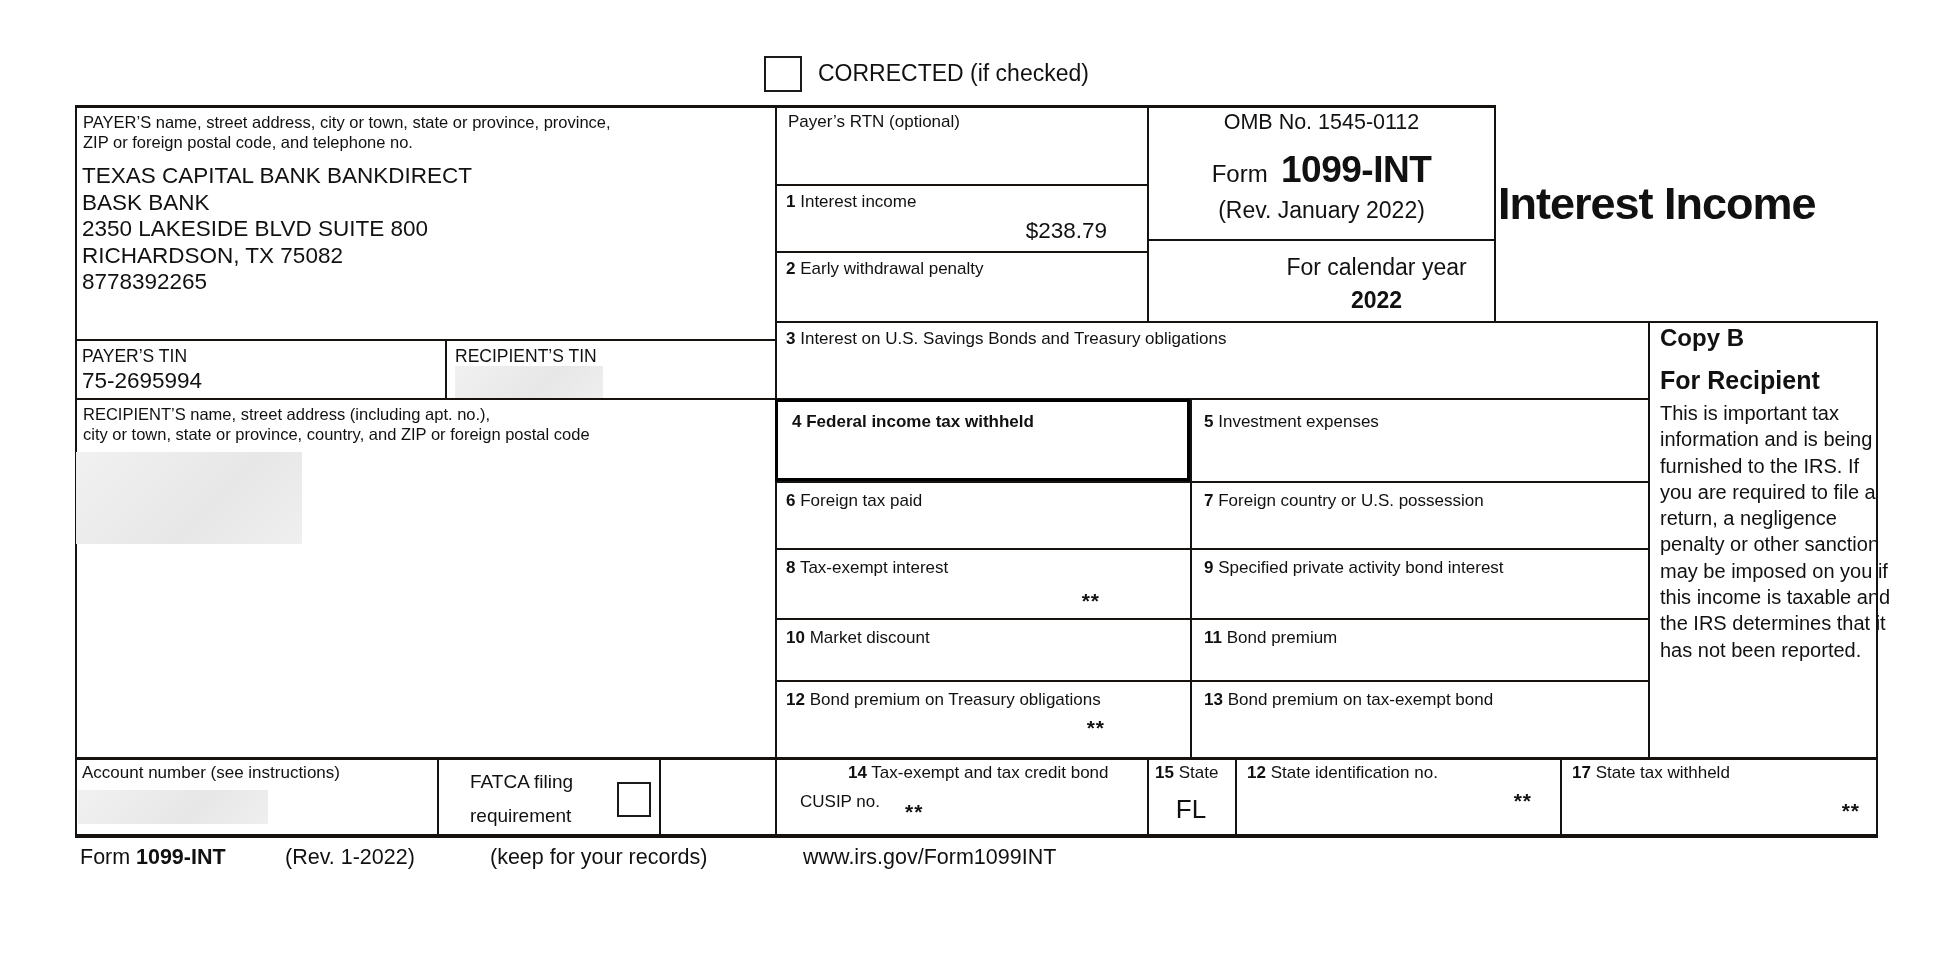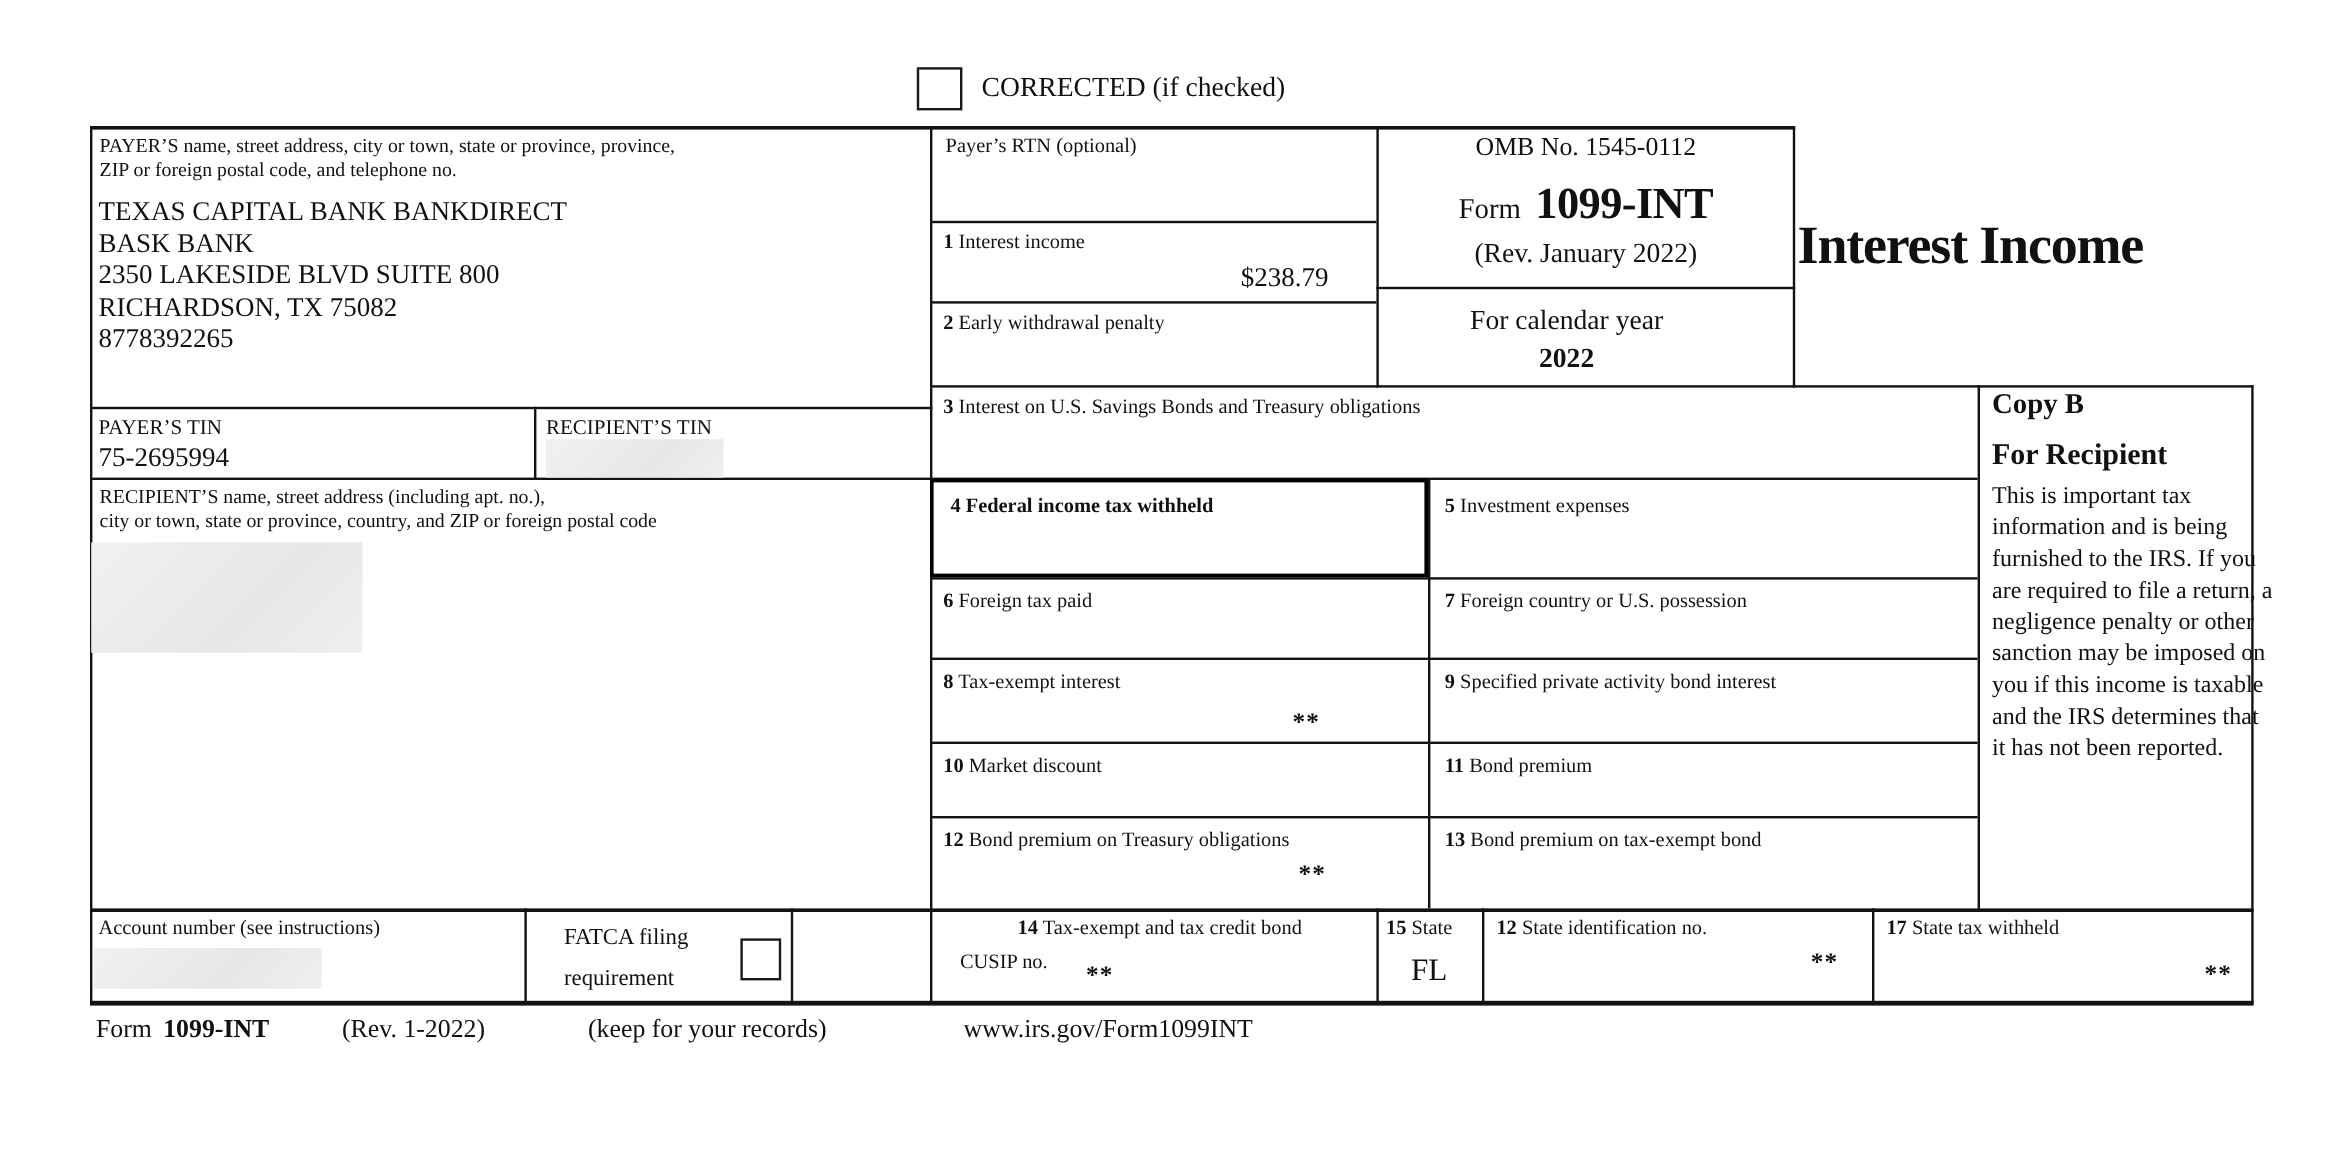--- a/index.html
+++ b/index.html
@@ -1,17 +1,17 @@
 <!DOCTYPE html>
 <html><head>
 <meta charset="utf-8">
 <style>
   html,body{margin:0;padding:0;background:#fff;}
   #page{position:relative;width:1942px;height:876px;background:#ffffff;overflow:hidden;
-        font-family:Liberation Serif, serif;color:#111;}
+        font-family:Liberation Sans, sans-serif;color:#111;}
   .abs{position:absolute;}
   .line{position:absolute;background:#151210;}
   .lbl{position:absolute;font-size:17px;line-height:20px;white-space:nowrap;}
   .lbl b{font-weight:bold;}
   .small-lbl{position:absolute;font-size:16.5px;line-height:20px;white-space:nowrap;}
   .value{position:absolute;font-size:22.5px;white-space:nowrap;}
   .stars{position:absolute;font-size:21px;font-weight:bold;letter-spacing:1px;}
   .redact{position:absolute;background:linear-gradient(135deg,#f1f1f1 0%,#e7e7e7 60%,#efefef 100%);}
   .checkbox{position:absolute;border:2px solid #1a1a1a;background:#fff;}
   .center{text-align:center;}
@@ -105,21 +105,21 @@
   <div class="lbl" style="left:1204px;top:690px;"><b>13</b> <span>Bond premium on tax-exempt bond</span></div>
 
   <div class="abs center" style="left:1147px;top:110px;width:349px;">
     <div style="font-size:21.5px;">OMB No. 1545-0112</div>
     <div style="margin-top:14px;">
       <span style="font-size:24px;">Form</span>&nbsp;&nbsp;
       <span style="font-size:37px;font-weight:bold;letter-spacing:-0.5px;">1099-INT</span>
     </div>
     <div style="font-size:23px;margin-top:6px;">(Rev. January 2022)</div>
   </div>
-  <div class="abs center" style="left:1107px;top:254px;width:349px;padding-left:24px;">
+  <div class="abs center" style="left:1178px;top:254px;width:349px;padding-left:24px;">
     <div style="font-size:23px;">For calendar year</div>
     <div style="font-size:23px;font-weight:bold;margin-top:6px;">2022</div>
   </div>
 
   <div class="abs" style="left:1498px;top:178px;font-size:45px;font-weight:bold;letter-spacing:-1px;white-space:nowrap;">Interest Income</div>
 
   <div class="abs" style="left:1660px;top:324px;font-size:24px;font-weight:bold;">Copy B</div>
   <div class="abs" style="left:1660px;top:366px;font-size:25px;font-weight:bold;">For Recipient</div>
   <div class="abs" style="left:1660px;top:400px;width:236px;font-size:20px;line-height:26.3px;">This is important tax information and is being furnished to the IRS. If you are required to file a return, a negligence penalty or other sanction may be imposed on you if this income is taxable and the IRS determines that it has not been reported.</div>
 

